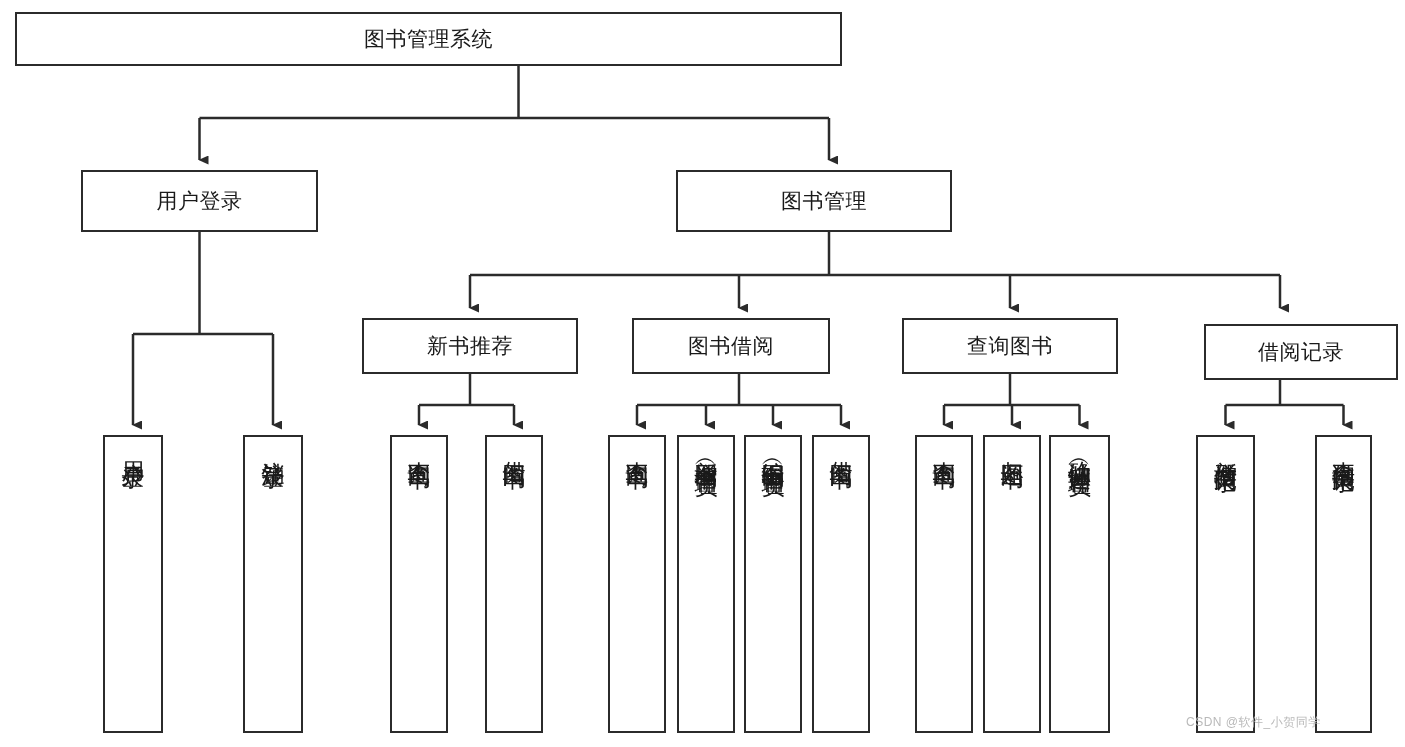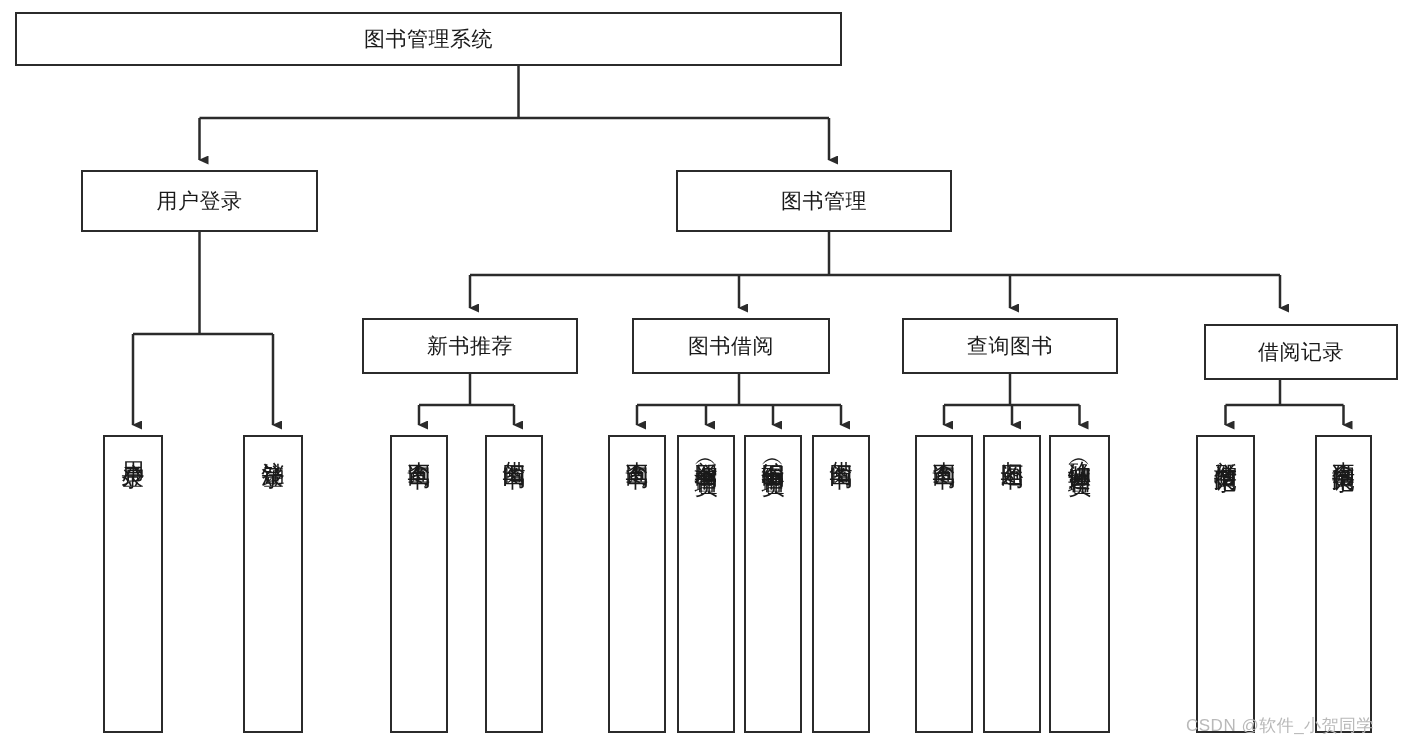--- a/index.html
+++ b/index.html
@@ -53,21 +53,21 @@
   }
   .node.vertical .label {
     writing-mode: vertical-rl;
     text-orientation: upright;
     font-size: 23px;
     letter-spacing: 2px;
     white-space: nowrap;
   }
   .watermark {
     position: absolute;
-    font-size: 17px;
+    font-size: 12px;
     color: #b9b9b9;
     white-space: nowrap;
     left: 1186px;
     top: 714px;
     letter-spacing: 0.5px;
   }
 </style>
 </head>
 <body>
 

